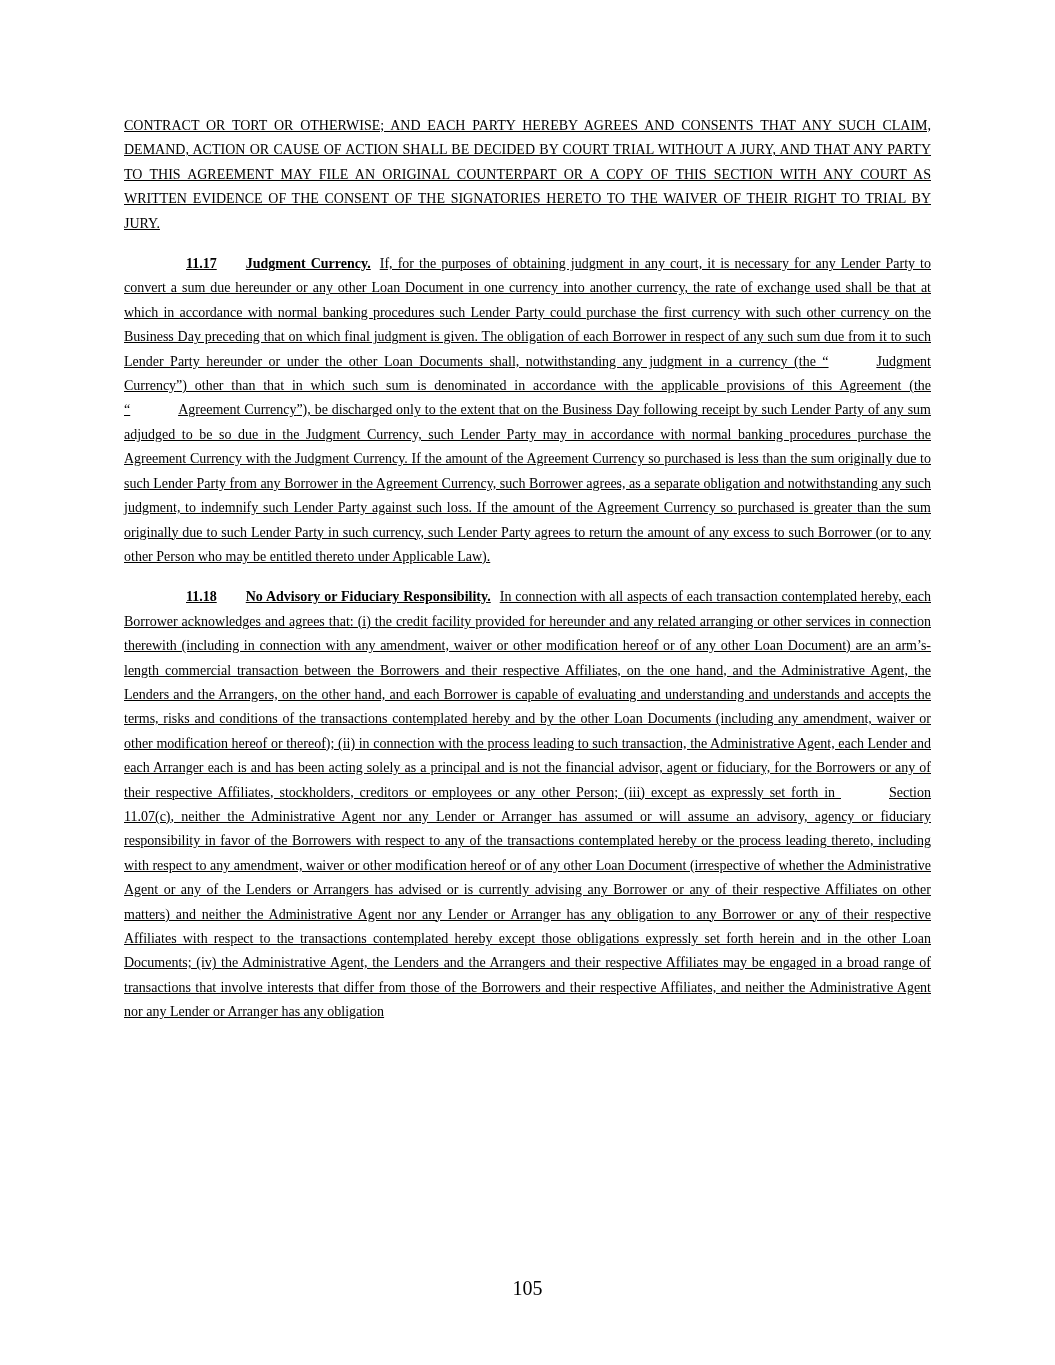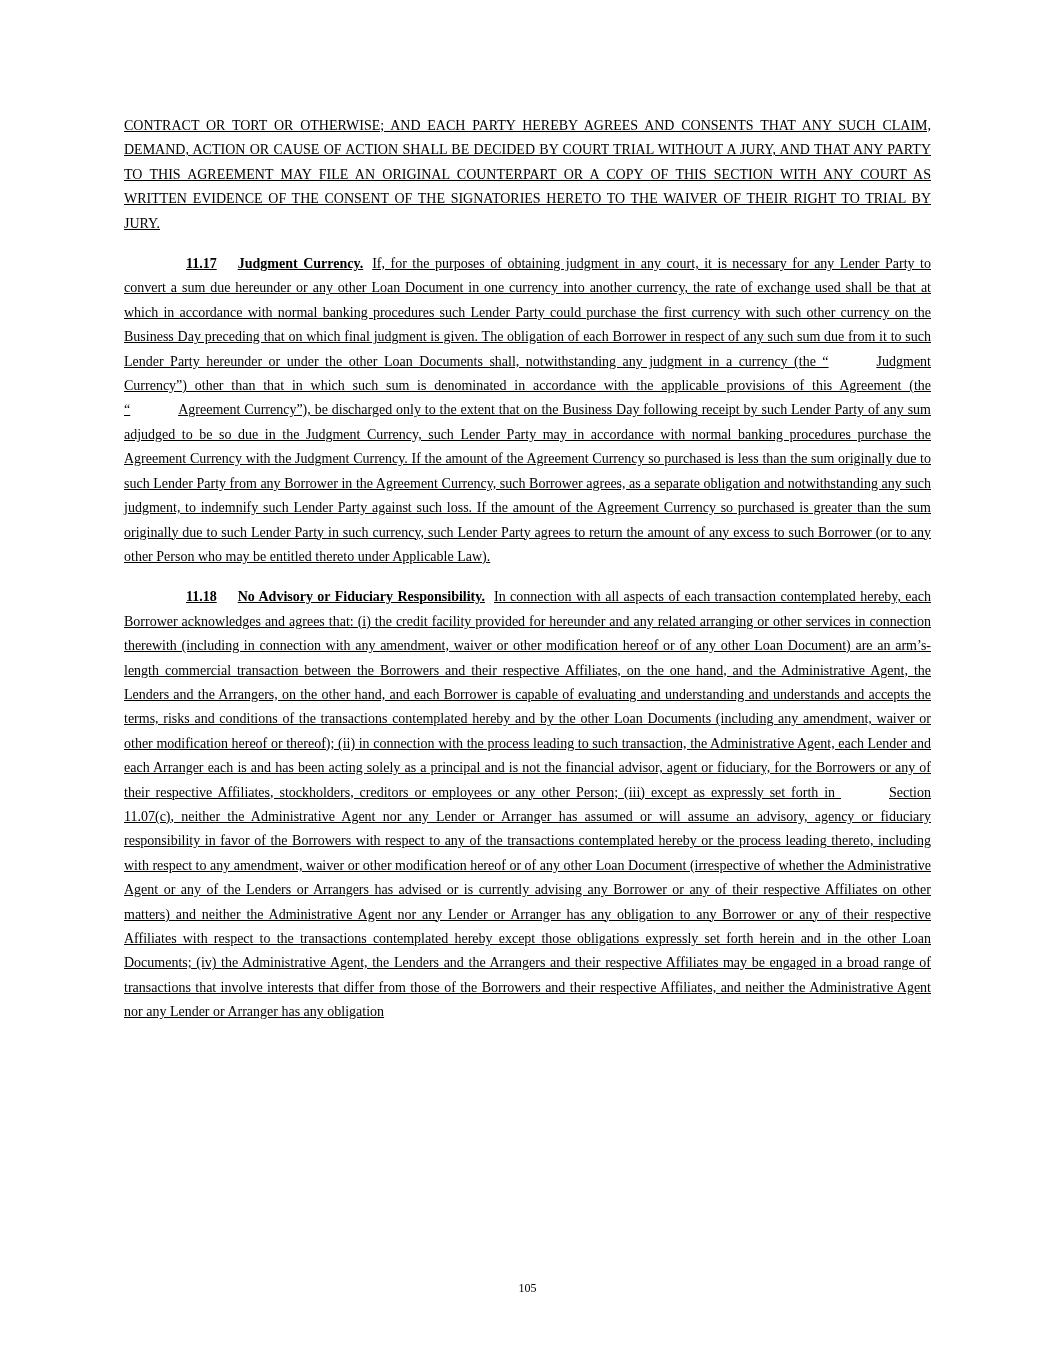--- a/index.html
+++ b/index.html
@@ -28,36 +28,36 @@
   .para {
     margin: 0 0 16px 0;
   }
   .para.section {
     text-indent: 62px;
   }
   .bold {
     font-weight: bold;
   }
   .sec-num {
-    margin-right: 21px;
+    margin-right: 29px;
   }
   .sec-head {
     margin-right: 9px;
   }
   .u {
     text-decoration: underline;
     margin-left: 48px;
   }
   .page-number {
     position: absolute;
     left: 0;
     top: 1276px;
     width: 1055px;
     text-align: center;
-    font-size: 12px;
+    font-size: 20px;
     line-height: 24.4px;
   }
 </style>
 </head>
 <body>
 
 <div class="doc-body">
 
   <p class="para"><span>CONTRACT OR TORT OR OTHERWISE; AND EACH PARTY HEREBY AGREES AND CONSENTS THAT ANY SUCH CLAIM, DEMAND, ACTION OR CAUSE OF ACTION SHALL BE DECIDED BY COURT TRIAL WITHOUT A JURY, AND THAT ANY PARTY TO THIS AGREEMENT MAY FILE AN ORIGINAL COUNTERPART OR A COPY OF THIS SECTION WITH ANY COURT AS WRITTEN EVIDENCE OF THE CONSENT OF THE SIGNATORIES HERETO TO THE WAIVER OF THEIR RIGHT TO TRIAL BY JURY.</span></p>
 

